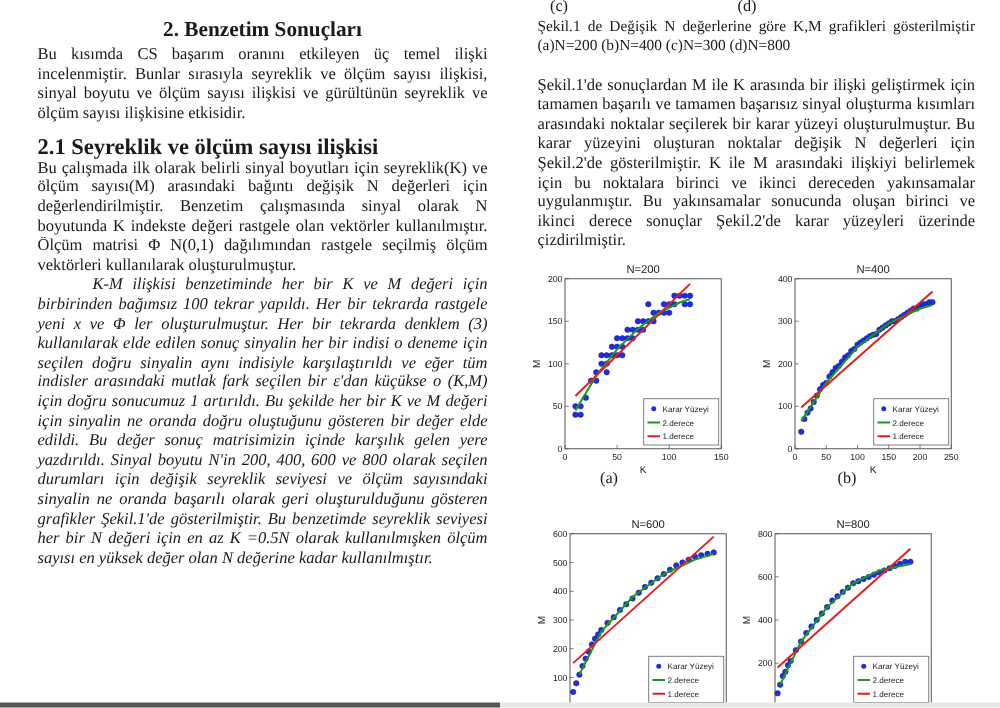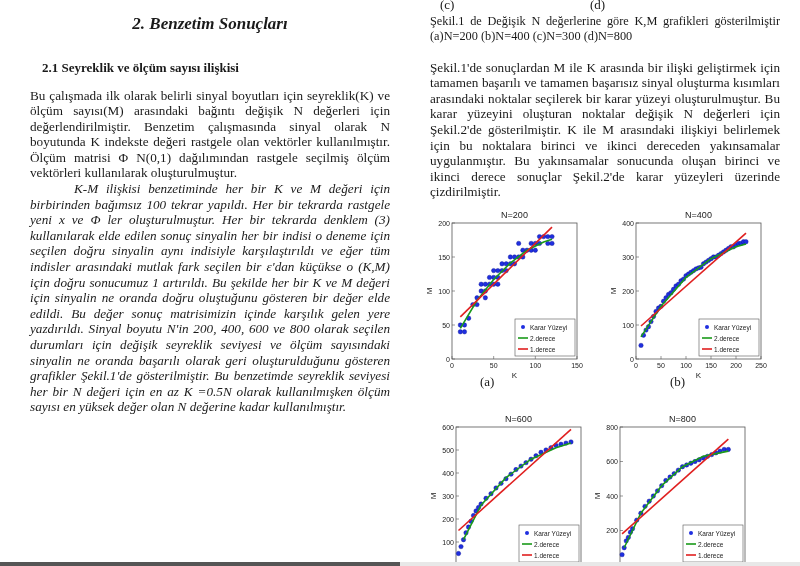--- a/index.html
+++ b/index.html
@@ -1,38 +1,39 @@
 <!DOCTYPE html>
 <html><head>
 <meta charset="utf-8">
 <style>
   html, body { margin:0; padding:0; }
   body { width:800px; height:566px; overflow:hidden; background:#ffffff; position:relative;
          font-family:"Liberation Serif", "DejaVu Serif", serif; color:#1a1a1a; }
   .col { position:absolute; }
   #left { left:30px; top:0; width:360px; }
   #right { left:430px; top:0; width:350px; }
-  h2 { font-size:17px; font-weight:bold; text-align:center; margin:14px 0 1px 0; line-height:20px;font-style:italic; }
-  h3 { font-size:13px; font-weight:bold; margin:12px; line-height:15.5px; }
+  h2 { font-size:17px; font-weight:bold; text-align:center; margin:14px 0 1px 0; line-height:20px; }
+  h3 { font-size:18px; font-weight:bold; margin:0; line-height:15.5px; }
   p { margin:0; font-size:13.2px; line-height:15.6px; text-align:justify; }
   .indent { text-indent:44px;font-style:italic; }
   .gap { height:13px; }
   .fig-letters { position:absolute; top:-3px; font-size:13px; }
   .caption { font-size:12.3px; line-height:14.8px; text-align:justify; }
   .plot { position:absolute; }
   .plot svg { display:block; }
   .bottombar { position:absolute; left:0; top:562px; width:400px; height:4px; background:#555; }
   .bottombar2 { position:absolute; left:400px; top:562px; width:400px; height:4px; background:#e8e8e8; }
   .sublabel { position:absolute; font-size:13px; }
 </style>
 </head>
 <body>
 
 <div id="left" class="col">
   <h2>2. Benzetim Sonuçları</h2>
+  <p>Bu kısımda CS başarım oranını etkileyen üç temel ilişki incelenmiştir. Bunlar sırasıyla seyreklik ve ölçüm sayısı ilişkisi, sinyal boyutu ve ölçüm sayısı ilişkisi ve gürültünün seyreklik ve ölçüm sayısı ilişkisine etkisidir.</p>
   <div class="gap"></div>
   <h3>2.1 Seyreklik ve ölçüm sayısı ilişkisi</h3>
   <p>Bu çalışmada ilk olarak belirli sinyal boyutları için seyreklik(K) ve ölçüm sayısı(M) arasındaki bağıntı değişik N değerleri için değerlendirilmiştir. Benzetim çalışmasında sinyal olarak N boyutunda K indekste değeri rastgele olan vektörler kullanılmıştır. Ölçüm matrisi Φ N(0,1) dağılımından rastgele seçilmiş ölçüm vektörleri kullanılarak oluşturulmuştur.</p>
   <p class="indent">K-M ilişkisi benzetiminde her bir K ve M değeri için birbirinden bağımsız 100 tekrar yapıldı. Her bir tekrarda rastgele yeni x ve Φ ler oluşturulmuştur. Her bir tekrarda denklem (3) kullanılarak elde edilen sonuç sinyalin her bir indisi o deneme için seçilen doğru sinyalin aynı indisiyle karşılaştırıldı ve eğer tüm indisler arasındaki mutlak fark seçilen bir ε'dan küçükse o (K,M) için doğru sonucumuz 1 artırıldı. Bu şekilde her bir K ve M değeri için sinyalin ne oranda doğru oluştuğunu gösteren bir değer elde edildi. Bu değer sonuç matrisimizin içinde karşılık gelen yere yazdırıldı. Sinyal boyutu N'in 200, 400, 600 ve 800 olarak seçilen durumları için değişik seyreklik seviyesi ve ölçüm sayısındaki sinyalin ne oranda başarılı olarak geri oluşturulduğunu gösteren grafikler Şekil.1'de gösterilmiştir. Bu benzetimde seyreklik seviyesi her bir N değeri için en az K =0.5N olarak kullanılmışken ölçüm sayısı en yüksek değer olan N değerine kadar kullanılmıştır.</p>
 </div>
 
 <div id="right" class="col">
   <span class="fig-letters" style="left:10px">(c)</span>
   <span class="fig-letters" style="left:160px">(d)</span>
   <div style="height:14px"></div>

